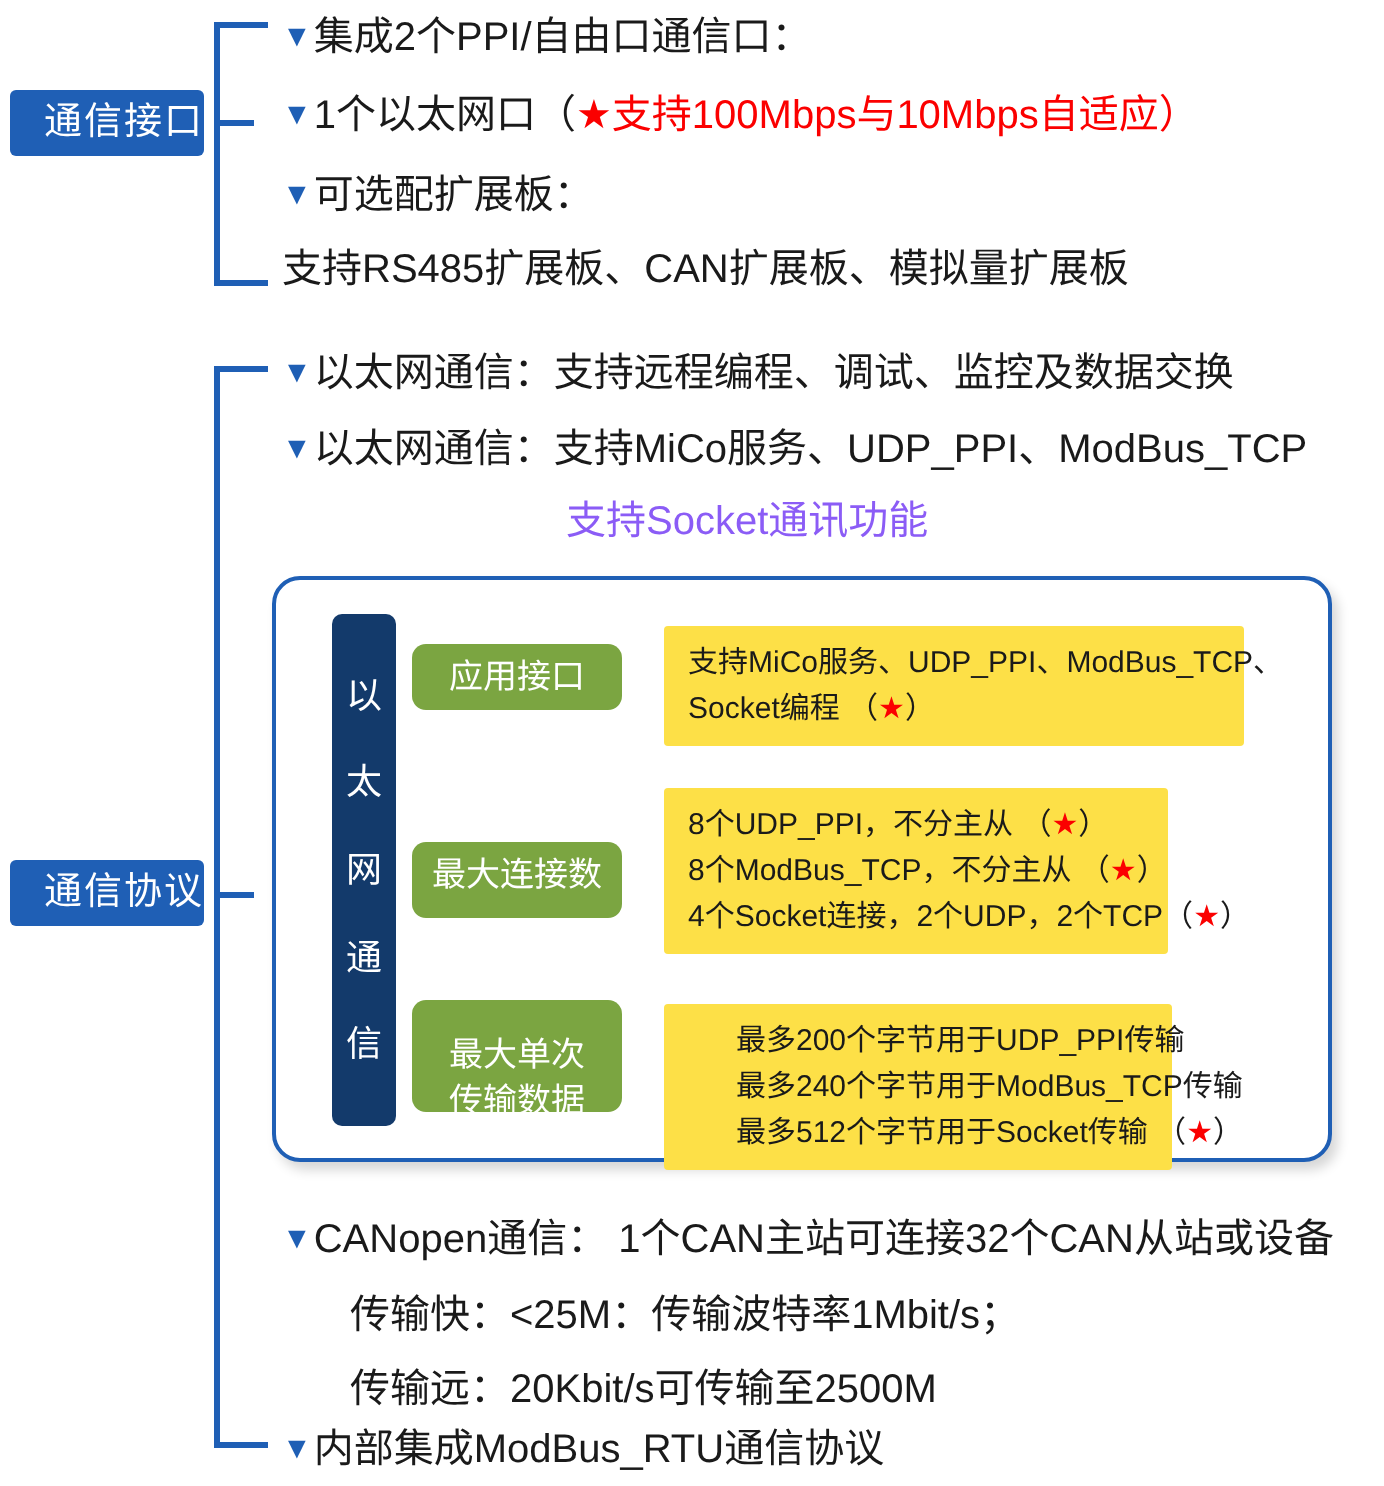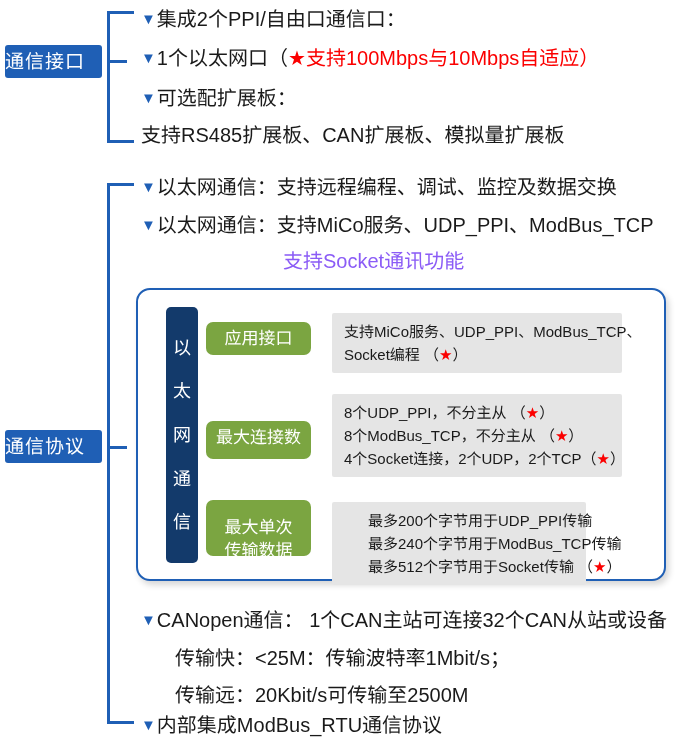--- a/index.html
+++ b/index.html
@@ -22,21 +22,21 @@
   }
 
   
   .badge {
     position: absolute;
     background: #1f5fb5;
     color: #ffffff;
     border-radius: 3px;
     font-size: 19px;
     letter-spacing: 1px;
-    text-align: left;
+    text-align: right;
     line-height: 33px;
     height: 33px;
     width: 97px;
     left: 5px;
     font-weight: 400;
   }
   #badge-interface { top: 45px; }
   #badge-protocol  { top: 430px; }
 
   
@@ -141,30 +141,30 @@
     box-sizing: border-box;
   }
   #g1 { top: 322px; height: 33px; line-height: 33px; }
   #g2 { top: 421px; height: 38px; line-height: 33px; }
   #g3 { top: 500px; height: 56px; padding-top: 16px; line-height: 23px; }
 
   
   .gbox {
     position: absolute;
     left: 332px;
-    background: #e5e5e5;
+    background: #fde047;
     box-sizing: border-box;
     padding: 7px 12px;
     font-size: 15px;
     line-height: 23px;
     color: #1a1a1a;
     border-radius: 2px;
   }
   #b1 { top: 313px; width: 290px; }
-  #b2 { top: 394px; width: 290px; }
+  #b2 { top: 394px; width: 252px; }
   #b3 { top: 502px; width: 254px; padding-left: 36px; }
   .gbox div { white-space: nowrap; }
 </style>
 </head>
 <body>
 
 <div class="canvas">
 
   <div class="badge" id="badge-interface">通信接口</div>
   <div class="badge" id="badge-protocol">通信协议</div>

